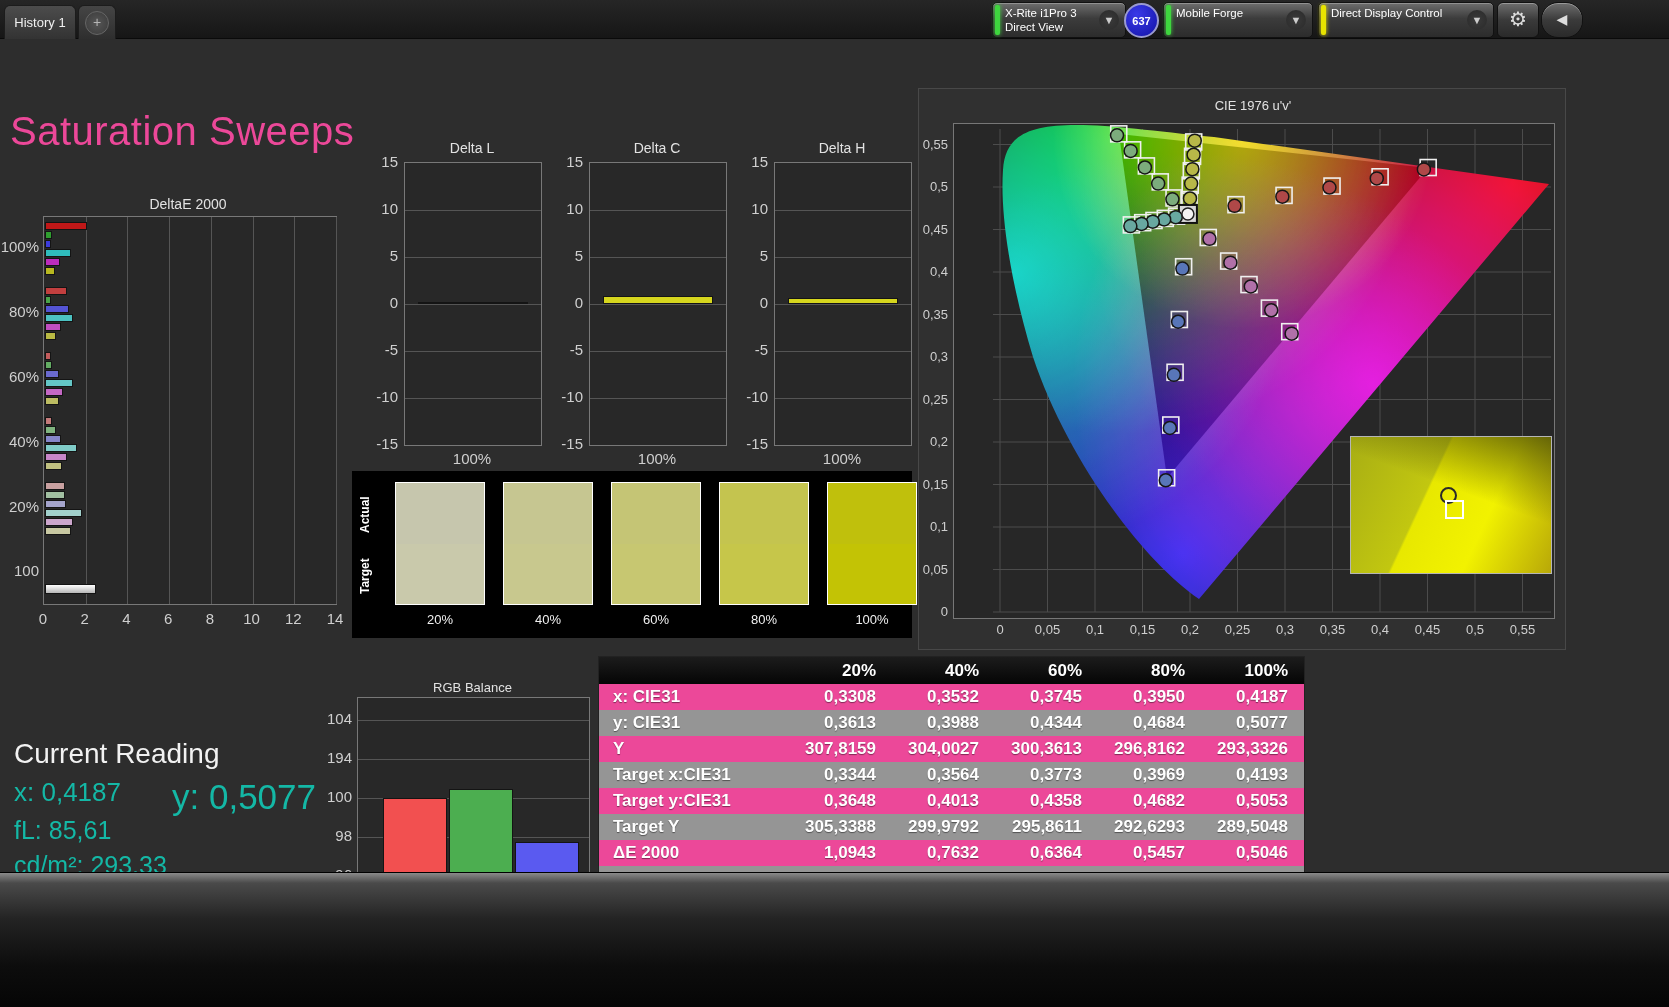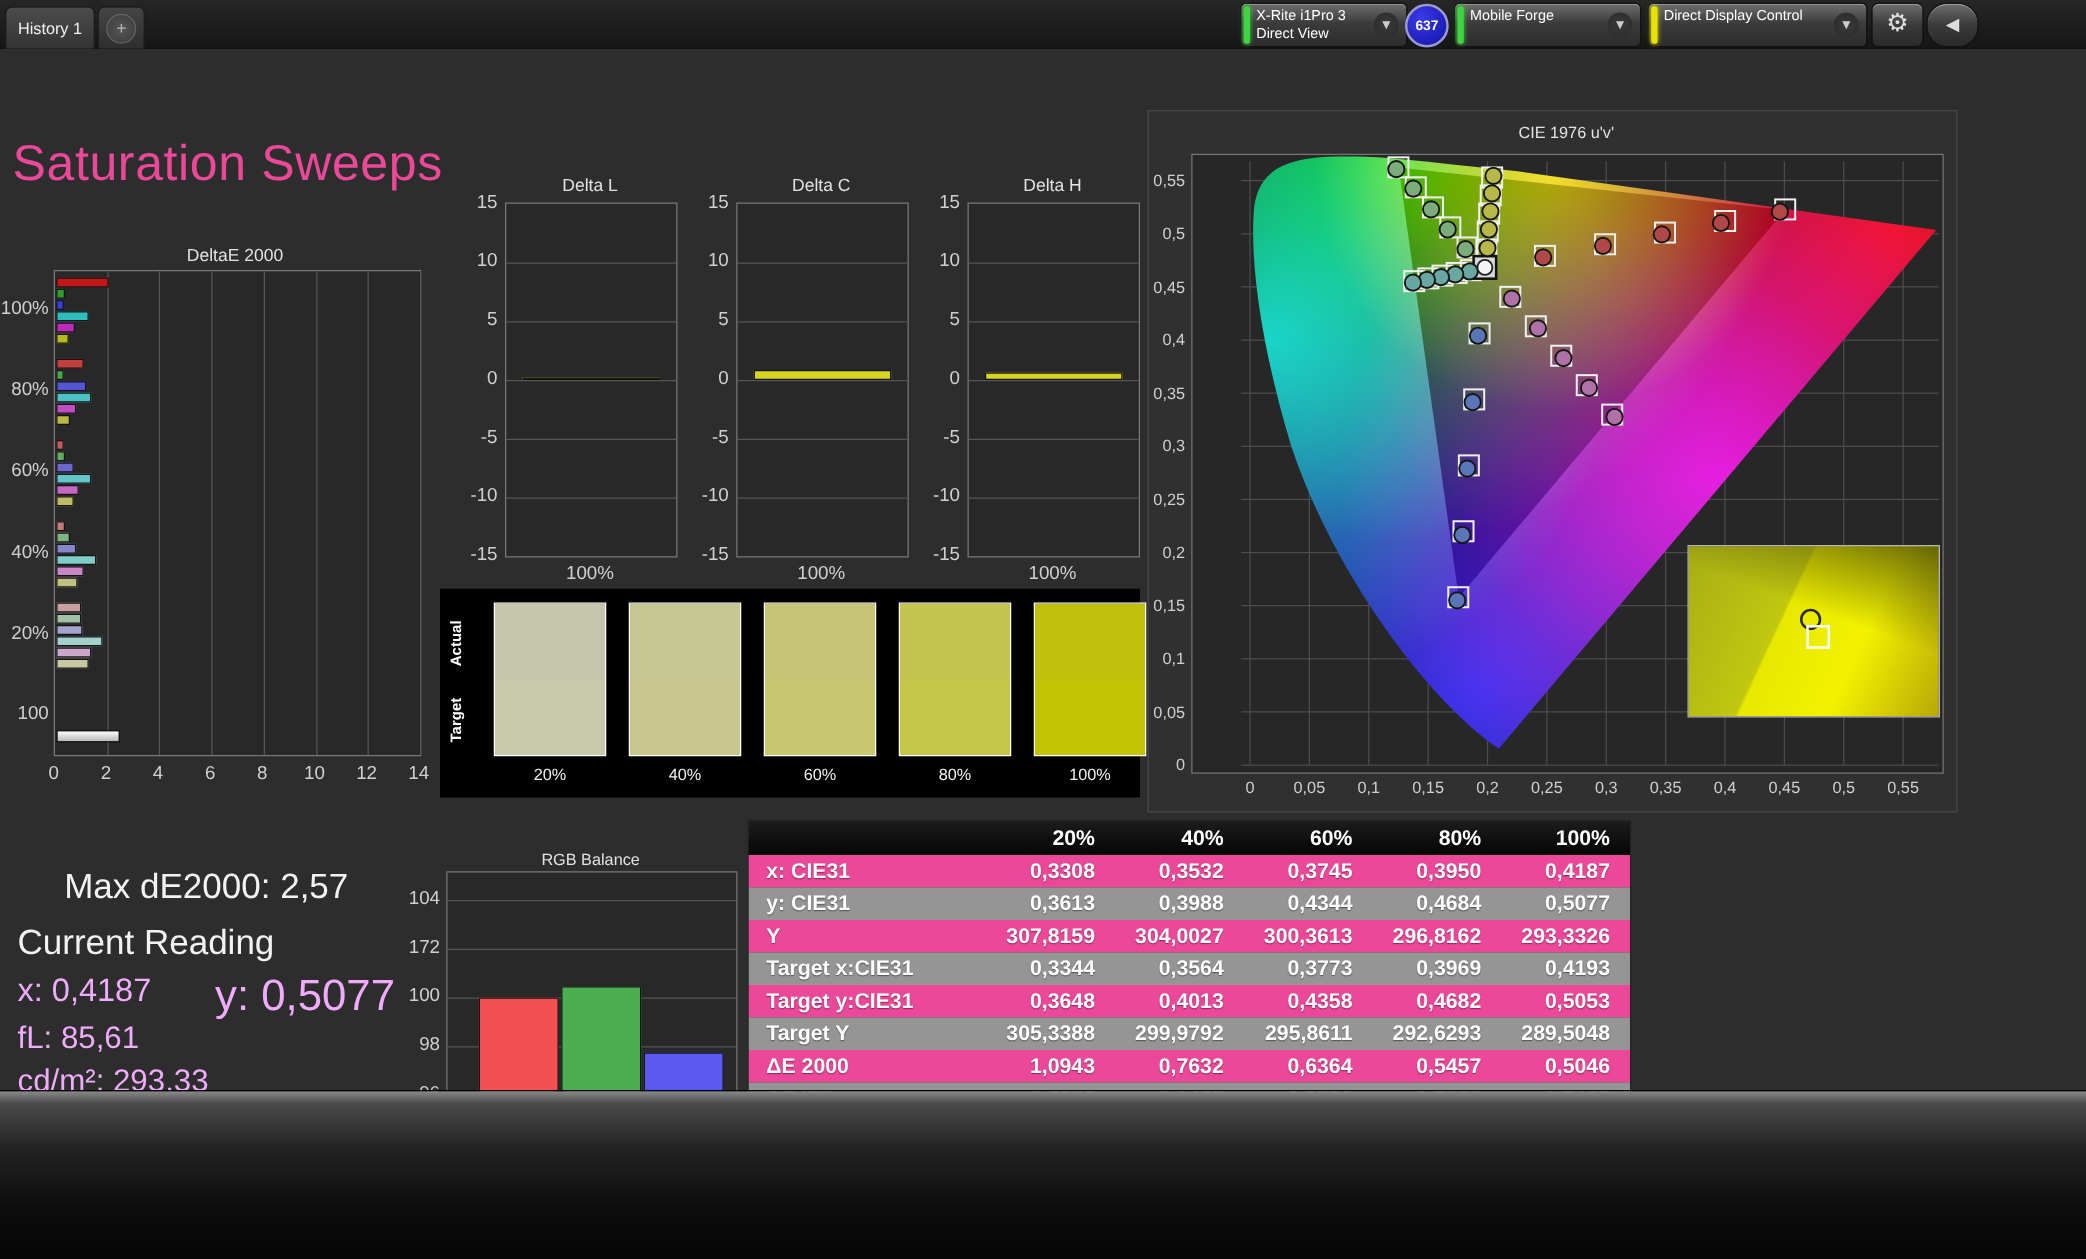--- a/index.html
+++ b/index.html
@@ -33,21 +33,21 @@
   .plot{position:absolute;background:#282828;border:1px solid #787878}
   .gridv{position:absolute;top:0;bottom:0;width:1px;background:#555}
   .gridh{position:absolute;left:0;right:0;height:1px;background:#555}
   .ylab{position:absolute;font-size:15px;color:#cfcfcf;text-align:right}
   .xlab{position:absolute;font-size:15px;color:#cfcfcf;text-align:center}
   .cie-lab{font-size:13px}
   .bar-h{position:absolute;border:1px solid #141414;box-sizing:border-box}
   #page-title{position:absolute;left:10px;top:82px;font-size:40px;letter-spacing:.5px;color:#ec4899;font-weight:normal}
   
   .stat-big{position:absolute;font-size:28px;color:#f2f2f2}
-  .stat-med{position:absolute;font-size:25px;color:#f0abfc}
+  .stat-med{position:absolute;font-size:25px;color:#14b8a6}
   
   #swatch-panel{position:absolute;left:352px;top:471px;width:560px;height:167px;background:#000}
   .vlab{position:absolute;left:358px;width:16px;font-size:12px;font-weight:bold;color:#fff;
     writing-mode:vertical-rl;transform:rotate(180deg);text-align:center}
   .cmp-swatch{position:absolute;top:482px;width:90px;height:123px;border:1px solid #fff;box-sizing:border-box}
   .cmp-swatch .half{position:absolute;left:0;right:0;height:50%}
   .cmp-lab{position:absolute;top:612px;width:90px;text-align:center;font-size:13px;color:#f0f0f0}
   
   #meas-table{position:absolute;left:598px;top:656px;width:705px;background:#3a3a3a;border:1px solid #222}
   .trow{display:grid;grid-template-columns:190px repeat(5,1fr);height:26px;line-height:26px;
@@ -384,41 +384,40 @@
       <div class="ylab cie-lab" style="left: 898px; top: 264px; width: 50px; font-size: 13px;">0,4</div>
       <div class="ylab cie-lab" style="left: 898px; top: 221.5px; width: 50px; font-size: 13px;">0,45</div>
       <div class="ylab cie-lab" style="left: 898px; top: 179px; width: 50px; font-size: 13px;">0,5</div>
       <div class="ylab cie-lab" style="left: 898px; top: 136.5px; width: 50px; font-size: 13px;">0,55</div>
     </div>
   <div id="cie-inset">
     <span id="inset-circle" style="position: absolute; width: 13px; height: 13px; border: 2px solid rgb(42, 42, 42); border-radius: 50%; left: 89px; top: 50.12px;"></span>
     <span id="inset-square" style="position: absolute; width: 15px; height: 15px; border: 2px solid rgb(255, 255, 255); left: 94px; top: 62.72px;"></span>
   </div>
 
-  <div class="stat-big" style="left:0px;top:693px;width:330px;text-align:center">Max dE2000: 2,57</div>
   <div class="stat-big" style="left:14px;top:738px">Current Reading</div>
   <div class="stat-med" style="left:14px;top:777px;font-size:26px">x: 0,4187</div>
   <div class="stat-med" style="left:172px;top:777px;font-size:35px">y: 0,5077</div>
   <div class="stat-med" style="left:14px;top:816px">fL: 85,61</div>
   <div class="stat-med" style="left:14px;top:851px">cd/m²: 293,33</div>
 
   <div class="chart-title" style="left:357px;top:680px;width:231px;font-size:13px">RGB Balance</div>
   <div class="plot" id="rgb-plot" style="left:357px;top:697px;width:231px;height:183px">
       <div class="gridh" style="top: 22px;"></div>
       <div class="gridh" style="top: 61px;"></div>
       <div class="gridh" style="top: 100px;"></div>
       <div class="gridh" style="top: 139px;"></div>
       <div class="gridh" style="top: 178px;"></div>
       <div class="bar-h" style="left: 25px; width: 64px; top: 100px; height: 81px; background: rgb(242, 80, 80);"></div>
       <div class="bar-h" style="left: 91px; width: 64px; top: 91.225px; height: 89.775px; background: rgb(76, 174, 80);"></div>
       <div class="bar-h" style="left: 157px; width: 64px; top: 143.875px; height: 37.125px; background: rgb(90, 90, 240);"></div>
     </div>
   <div id="rgb-labels">
       <div class="ylab" style="left: 316px; top: 710px; width: 36px;">104</div>
-      <div class="ylab" style="left: 316px; top: 749px; width: 36px;">172</div>
+      <div class="ylab" style="left: 316px; top: 749px; width: 36px;">194</div>
       <div class="ylab" style="left: 316px; top: 788px; width: 36px;">100</div>
       <div class="ylab" style="left: 316px; top: 827px; width: 36px;">98</div>
       <div class="ylab" style="left: 316px; top: 866px; width: 36px;">96</div>
       <div class="xlab" style="left: 357px; top: 886px; width: 231px; font-size: 13px;">100%</div>
     </div>
 
   <div id="meas-table">
       <div class="trow head">
         <div class="c0"></div>
         <div>20%</div>

